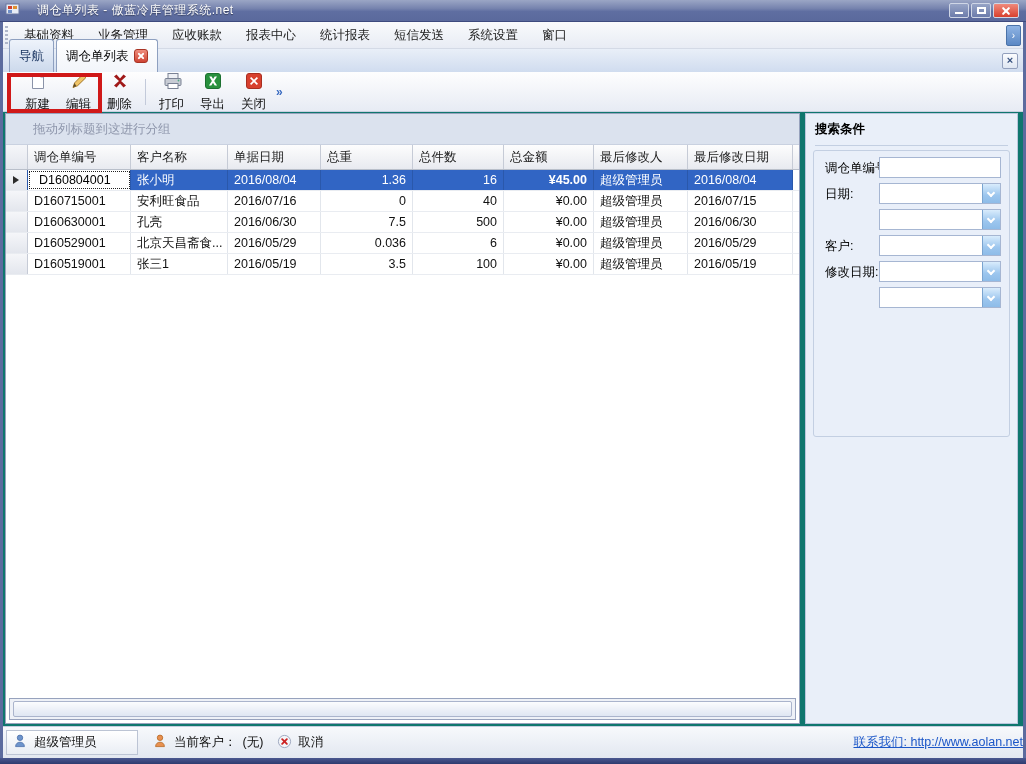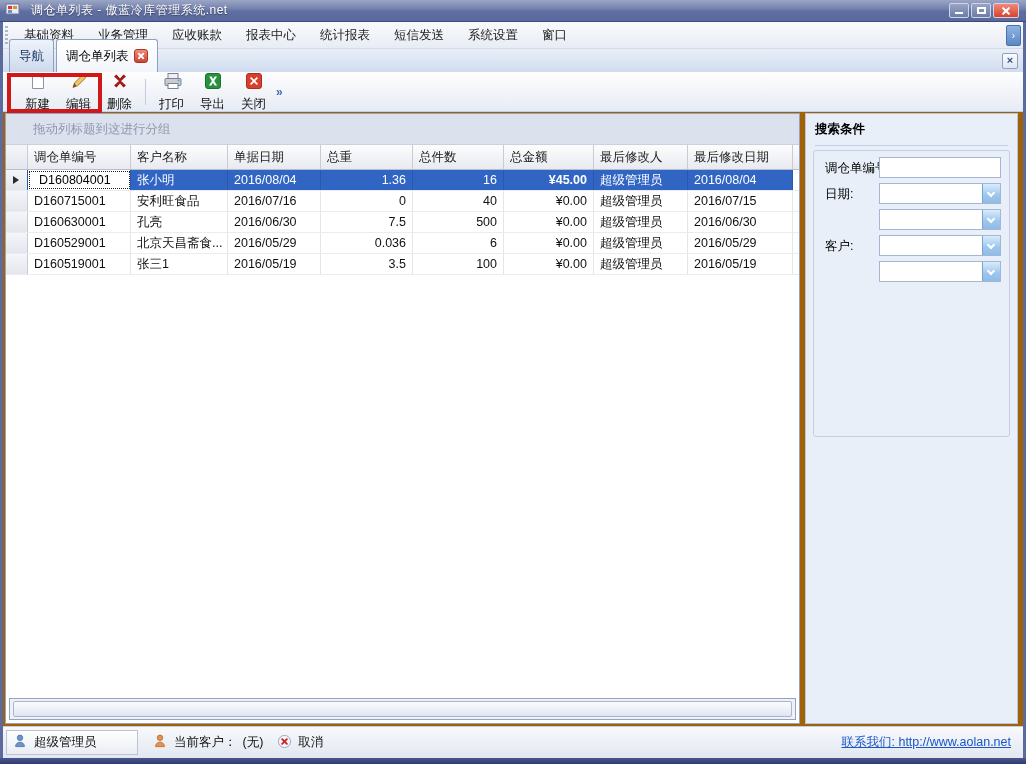--- a/index.html
+++ b/index.html
@@ -3,21 +3,21 @@
 <meta charset="utf-8">
 <style>
   * { margin:0; padding:0; box-sizing:border-box; }
   body { font-family:"Liberation Sans", sans-serif; background:#888; }
   .window { position:relative; width:1026px; height:764px; background:#ccd9ec; overflow:hidden; }
 
   
   .titlebar { position:absolute; top:0; left:0; right:0; height:22px;
     background:linear-gradient(180deg,#9ba6c5 0%,#7683ae 40%,#5f6ea1 55%,#5a699c 100%);
     border-bottom:1px solid #3e4a7e; display:flex; align-items:center; padding-left:5px; }
-  .titlebar .title { color:#fff; font-size:12px; margin-left:10px; text-shadow:0 1px 1px rgba(0,0,0,.45); letter-spacing:.5px; }
+  .titlebar .title { color:#fff; font-size:12px; margin-left:16px; text-shadow:0 1px 1px rgba(0,0,0,.45); letter-spacing:.5px; }
   .winbtns { position:absolute; right:7px; top:3px; display:flex; gap:2px; }
   .winbtn { width:20px; height:15px; border:1px solid #cfd6e6; border-radius:2px;
     background:linear-gradient(#97a4c6,#6c7cab); position:relative; }
   .winbtn.close { width:26px; background:linear-gradient(#f08a7c,#d8402e 60%,#c23client 100%); background:linear-gradient(#f08a7c,#d8402e); }
   .glyph-min { position:absolute; left:5px; bottom:3px; width:8px; height:2px; background:#fff; }
   .glyph-max { position:absolute; left:5px; top:3px; width:9px; height:7px; border:2px solid #fff; }
   .glyph-x1,.glyph-x2 { position:absolute; left:50%; top:50%; width:10px; height:2px; background:#fff; border-radius:1px; }
   .glyph-x1 { transform:translate(-50%,-50%) rotate(45deg); }
   .glyph-x2 { transform:translate(-50%,-50%) rotate(-45deg); }
   .frame-l,.frame-r { position:absolute; top:22px; bottom:0; width:3px; background:#5c6b9e; z-index:50; }
@@ -58,21 +58,21 @@
   .tgrip { width:3px; height:24px; margin:0 6px 0 2px;
     background:repeating-linear-gradient(180deg,#aeb6c9 0 2px,transparent 2px 4px); }
   .tbtn { display:flex; align-items:center; gap:5px; padding:5px 8px; border-radius:3px; font-size:12.5px; color:#111;flex-direction:column; }
   .tsep { width:1px; height:26px; background:#c3cada; margin:0 5px; }
   .toolbar-overflow { color:#3a6bc0; font-size:12px; font-weight:bold; margin-left:2px; }
   .annotation { position:absolute; left:4px; top:1px; width:95px; height:40px;
     border:4px solid #d01818; z-index:40; pointer-events:none; }
   .icon20 { width:20px; height:20px; display:inline-block; }
 
   
-  .content { position:absolute; top:112px; left:3px; right:3px; bottom:38px; background:#a16207; }
+  .content { position:absolute; top:112px; left:3px; right:3px; bottom:38px; background:#0f766e; }
 
   .grid-panel { position:absolute; left:2px; top:1px; width:795px; bottom:2px;
     border:1px solid #97a2bd; background:#fff; }
   .groupbar { height:31px; background:#dbe2ee; color:#8f97ac; font-size:12.5px;
     line-height:31px; padding-left:27px; border-bottom:1px solid #c9d1e0; }
   .grid-header { display:flex; height:25px; background:linear-gradient(#fdfdfd,#e8eaf0);
     border-bottom:1px solid #b9bfca; }
   .hcell { border-right:1px solid #c6cbd6; font-size:12.5px; color:#1c1c1c; line-height:24px; padding:0 6px;
     overflow:hidden; white-space:nowrap; flex:none; }
   .hcell.ind { padding:0; background:linear-gradient(#f5f6f9,#e3e6ed); }
@@ -114,21 +114,21 @@
     display:flex; align-items:center; justify-content:center; gap:8px; font-size:13px; color:#000;
     box-shadow:0 1px 2px rgba(60,80,130,.25); }
 
   
   .statusbar { position:absolute; left:3px; right:3px; bottom:6px; height:32px;
     background:linear-gradient(#f7f9fc,#e2e7f0); border-top:1px solid #c5cdde;
     display:flex; align-items:center; font-size:12.5px; color:#111; }
   .user-panel { display:flex; align-items:center; gap:6px; width:132px; height:25px; margin-left:3px;
     border:1px solid #bcc4d4; background:linear-gradient(#ffffff,#e9edf4); padding-left:5px; }
   .sb-item { display:flex; align-items:center; gap:6px; margin-left:14px; }
-  .contact-link { position:absolute; right:12px; color:#1b56c8; text-decoration:underline; font-size:12.5px;text-align:right; }
+  .contact-link { position:absolute; right:0; color:#1b56c8; text-decoration:underline; font-size:12.5px;text-align:right; }
 </style>
 </head>
 <body>
 
 <div class="window">
 
   <div class="titlebar">
     <span class="icon16">
       <svg width="16" height="16" viewBox="0 0 16 16">
           <rect x="1" y="3" width="13" height="10" fill="#e8ecf4" stroke="#6a76a0"></rect>
@@ -342,20 +342,29 @@
           <div class="sp-row">
             <span class="sp-label">客户:</span>
             <div class="sp-dd">
               <div class="box"></div>
               <div class="dd-btn">
                 <span class="dd-chev"></span>
               </div>
             </div>
           </div>
           <div class="sp-row">
+            <span class="sp-label">修改日期:</span>
+            <div class="sp-dd">
+              <div class="box"></div>
+              <div class="dd-btn">
+                <span class="dd-chev"></span>
+              </div>
+            </div>
+          </div>
+          <div class="sp-row">
             <span class="sp-label"></span>
             <div class="sp-dd">
               <div class="box"></div>
               <div class="dd-btn">
                 <span class="dd-chev"></span>
               </div>
             </div>
           </div>
         </div>
     </div>

